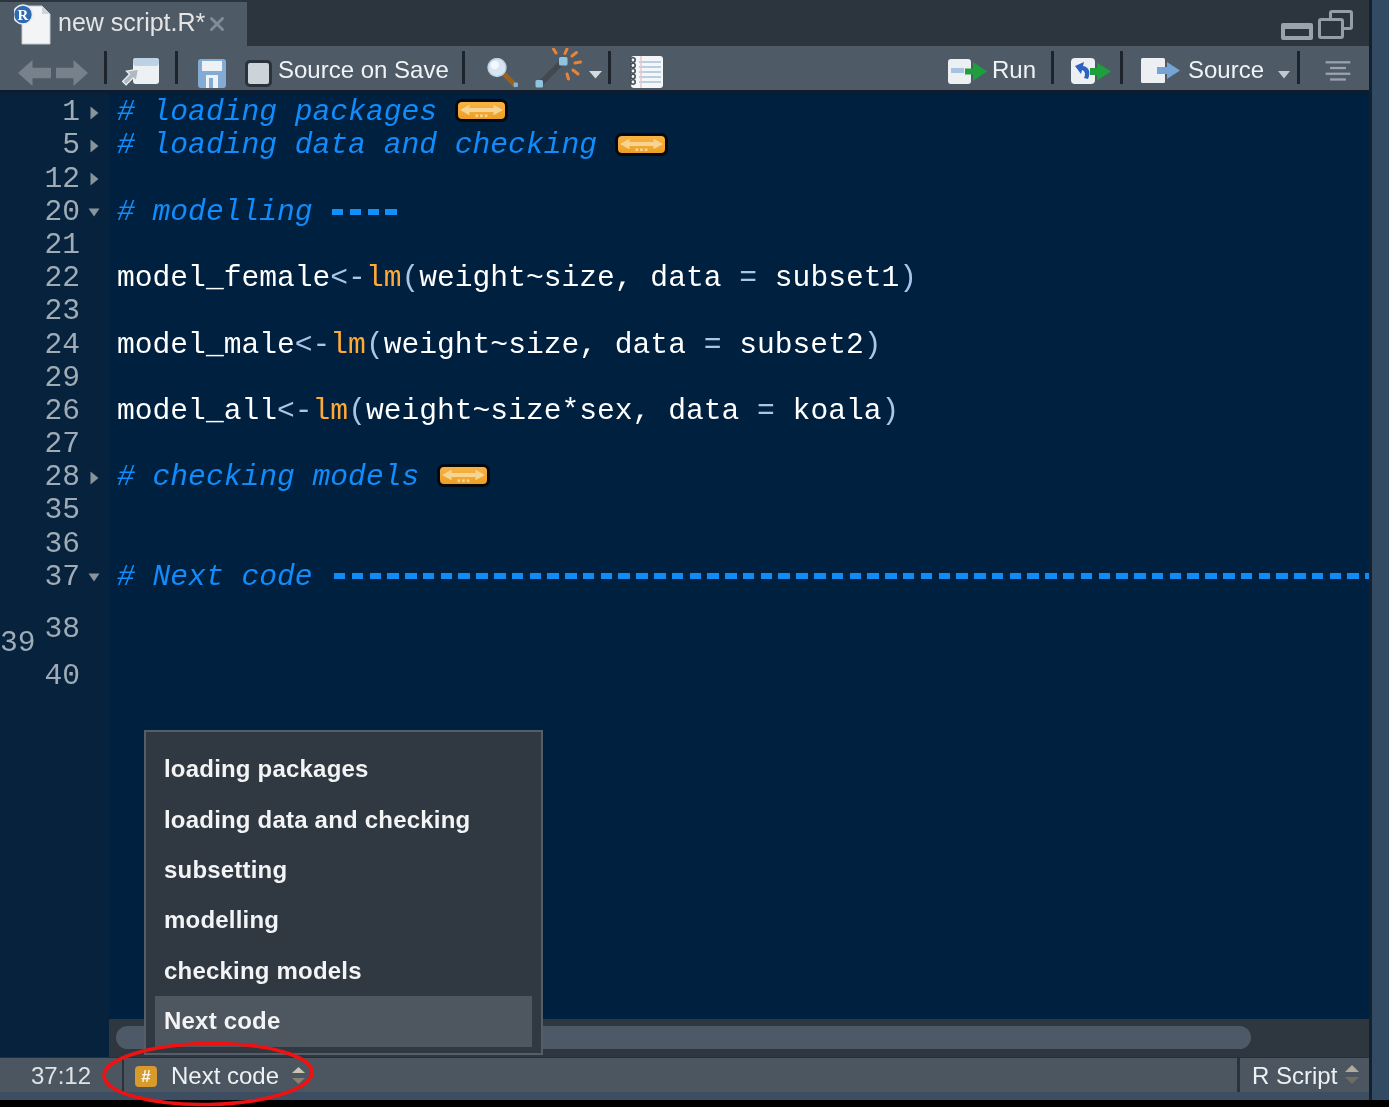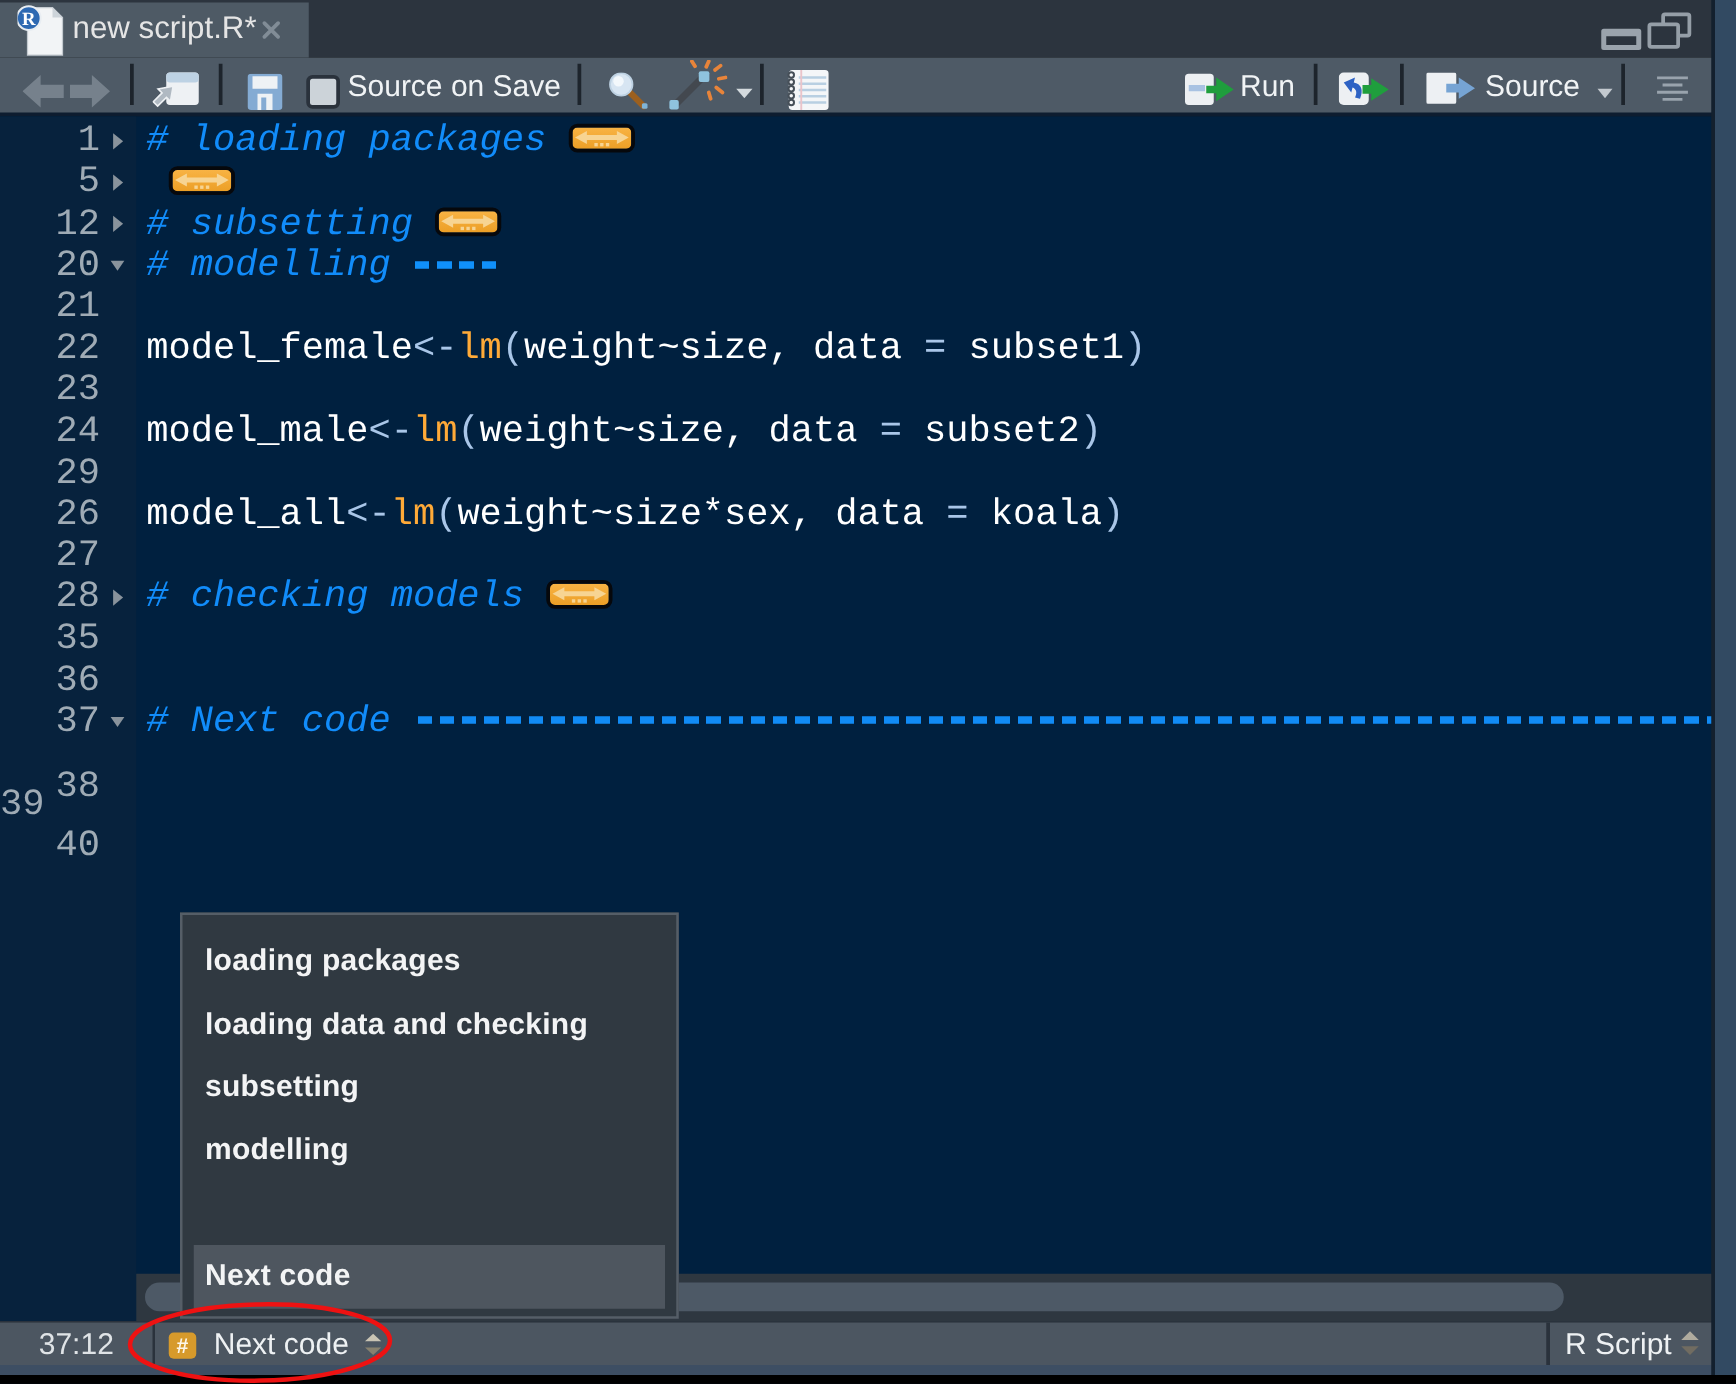--- a/index.html
+++ b/index.html
@@ -138,40 +138,32 @@
           <g fill="#f7d492">
             <rect x="17.5" y="12.4" width="2.7" height="2.7"></rect>
             <rect x="22.1" y="12.4" width="2.7" height="2.7"></rect>
             <rect x="26.7" y="12.4" width="2.7" height="2.7"></rect>
           </g>
         </svg></span></div>
 <div class="abs mono num" style="left:0;top:36.4px;width:80px;text-align:right;">5</div>
 <svg class="fold" style="left:90px;top:46.0px;" width="9" height="14" viewBox="0 0 9 14">
       <path d="M0.5 0.5 L8.5 7 L0.5 13.5 Z" fill="#89939c"></path>
     </svg>
-<div class="abs mono" style="left:117px;top:36.4px;"><span class="pill"><svg width="47" height="17" viewBox="0 0 47 17">
+<div class="abs mono" style="left:117px;top:36.4px;"><span class="cmt"># loading data and checking</span><span class="pill"><svg width="47" height="17" viewBox="0 0 47 17">
           <path d="M2 8 L11.5 2.8 L11.5 6 L35.5 6 L35.5 2.8 L45 8 L35.5 13.2 L35.5 10 L11.5 10 L11.5 13.2 Z" fill="#f7d492"></path>
           <g fill="#f7d492">
             <rect x="17.5" y="12.4" width="2.7" height="2.7"></rect>
             <rect x="22.1" y="12.4" width="2.7" height="2.7"></rect>
             <rect x="26.7" y="12.4" width="2.7" height="2.7"></rect>
           </g>
         </svg></span></div>
 <div class="abs mono num" style="left:0;top:69.6px;width:80px;text-align:right;">12</div>
 <svg class="fold" style="left:90px;top:79.2px;" width="9" height="14" viewBox="0 0 9 14">
       <path d="M0.5 0.5 L8.5 7 L0.5 13.5 Z" fill="#89939c"></path>
     </svg>
-<div class="abs mono" style="left:117px;top:69.6px;"><span class="cmt"># subsetting</span><span class="pill"><svg width="47" height="17" viewBox="0 0 47 17">
-          <path d="M2 8 L11.5 2.8 L11.5 6 L35.5 6 L35.5 2.8 L45 8 L35.5 13.2 L35.5 10 L11.5 10 L11.5 13.2 Z" fill="#f7d492"></path>
-          <g fill="#f7d492">
-            <rect x="17.5" y="12.4" width="2.7" height="2.7"></rect>
-            <rect x="22.1" y="12.4" width="2.7" height="2.7"></rect>
-            <rect x="26.7" y="12.4" width="2.7" height="2.7"></rect>
-          </g>
-        </svg></span></div>
 <div class="abs mono num" style="left:0;top:102.7px;width:80px;text-align:right;">20</div>
 <svg class="fold" style="left:88px;top:115.3px;" width="12" height="9" viewBox="0 0 12 9">
       <path d="M0.5 0.5 L11.5 0.5 L6 8.5 Z" fill="#89939c"></path>
     </svg>
 <div class="abs mono" style="left:117px;top:102.7px;"><span class="cmt"># modelling </span></div>
 <div class="abs mono num" style="left:0;top:135.9px;width:80px;text-align:right;">21</div>
 <div class="abs mono num" style="left:0;top:169.1px;width:80px;text-align:right;">22</div>
 <div class="abs mono" style="left:117px;top:169.1px;"><span class="wh">model_female</span><span class="op">&lt;-</span><span class="fn">lm</span><span class="op">(</span><span class="wh">weight~size,</span><span class="wh"> data </span><span class="op">=</span><span class="wh"> subset1</span><span class="op">)</span></div>
 <div class="abs mono num" style="left:0;top:202.3px;width:80px;text-align:right;">23</div>
 <div class="abs mono num" style="left:0;top:235.5px;width:80px;text-align:right;">24</div>
@@ -206,20 +198,21 @@
 <div class="abs" style="left:334px;top:480px;width:1037px;height:6px;background:repeating-linear-gradient(90deg,#118bf5 0 11.5px,rgba(0,0,0,0) 11.5px 17.78px);"></div>
 </div>
 
 <div class="abs" style="left:109px;top:1019px;width:1262px;height:38px;background:#2e3740;"></div>
 <div class="abs" style="left:116px;top:1026px;width:1135px;height:23px;background:#4d5966;border-radius:11.5px;"></div>
 <div class="abs" style="left:144px;top:730px;width:395px;height:321px;background:#303941;border:2px solid #555e67;">
 <div class="abs" style="left:18px;top:12px;height:50.3px;line-height:50.3px;font-size:24px;font-weight:bold;color:#f3f4f5;letter-spacing:0.2px;">loading packages</div>
 <div class="abs" style="left:18px;top:63px;height:50.3px;line-height:50.3px;font-size:24px;font-weight:bold;color:#f3f4f5;letter-spacing:0.2px;">loading data and checking</div>
 <div class="abs" style="left:18px;top:113px;height:50.3px;line-height:50.3px;font-size:24px;font-weight:bold;color:#f3f4f5;letter-spacing:0.2px;">subsetting</div>
 <div class="abs" style="left:18px;top:163px;height:50.3px;line-height:50.3px;font-size:24px;font-weight:bold;color:#f3f4f5;letter-spacing:0.2px;">modelling</div>
+<div class="abs" style="left:18px;top:214px;height:50.3px;line-height:50.3px;font-size:24px;font-weight:bold;color:#f3f4f5;letter-spacing:0.2px;">checking models</div>
 <div class="abs" style="left:9px;top:264px;width:377px;height:51px;background:#4e565f;"></div>
 <div class="abs" style="left:18px;top:264px;height:50.3px;line-height:50.3px;font-size:24px;font-weight:bold;color:#f3f4f5;letter-spacing:0.2px;">Next code</div>
 </div>
 
 <div class="abs" style="left:0;top:1057px;width:1371px;height:35px;background:#4c5661;border-top:1px solid #262e38;box-sizing:border-box;"></div>
 <div class="abs" style="left:0;top:1092px;width:1389px;height:8px;background:#3d4e63;"></div>
 <div class="abs" style="left:0;top:1100px;width:1389px;height:7px;background:#000;"></div>
 <div class="abs" style="left:31px;top:1062px;font-size:24px;color:#dfe3e6;">37:12</div>
 <div class="abs" style="left:122px;top:1058px;width:2px;height:34px;background:#2a323c;"></div>
 <div class="abs" style="left:135px;top:1066px;width:22px;height:21px;background:#d79a2b;border-radius:4px;"></div>

